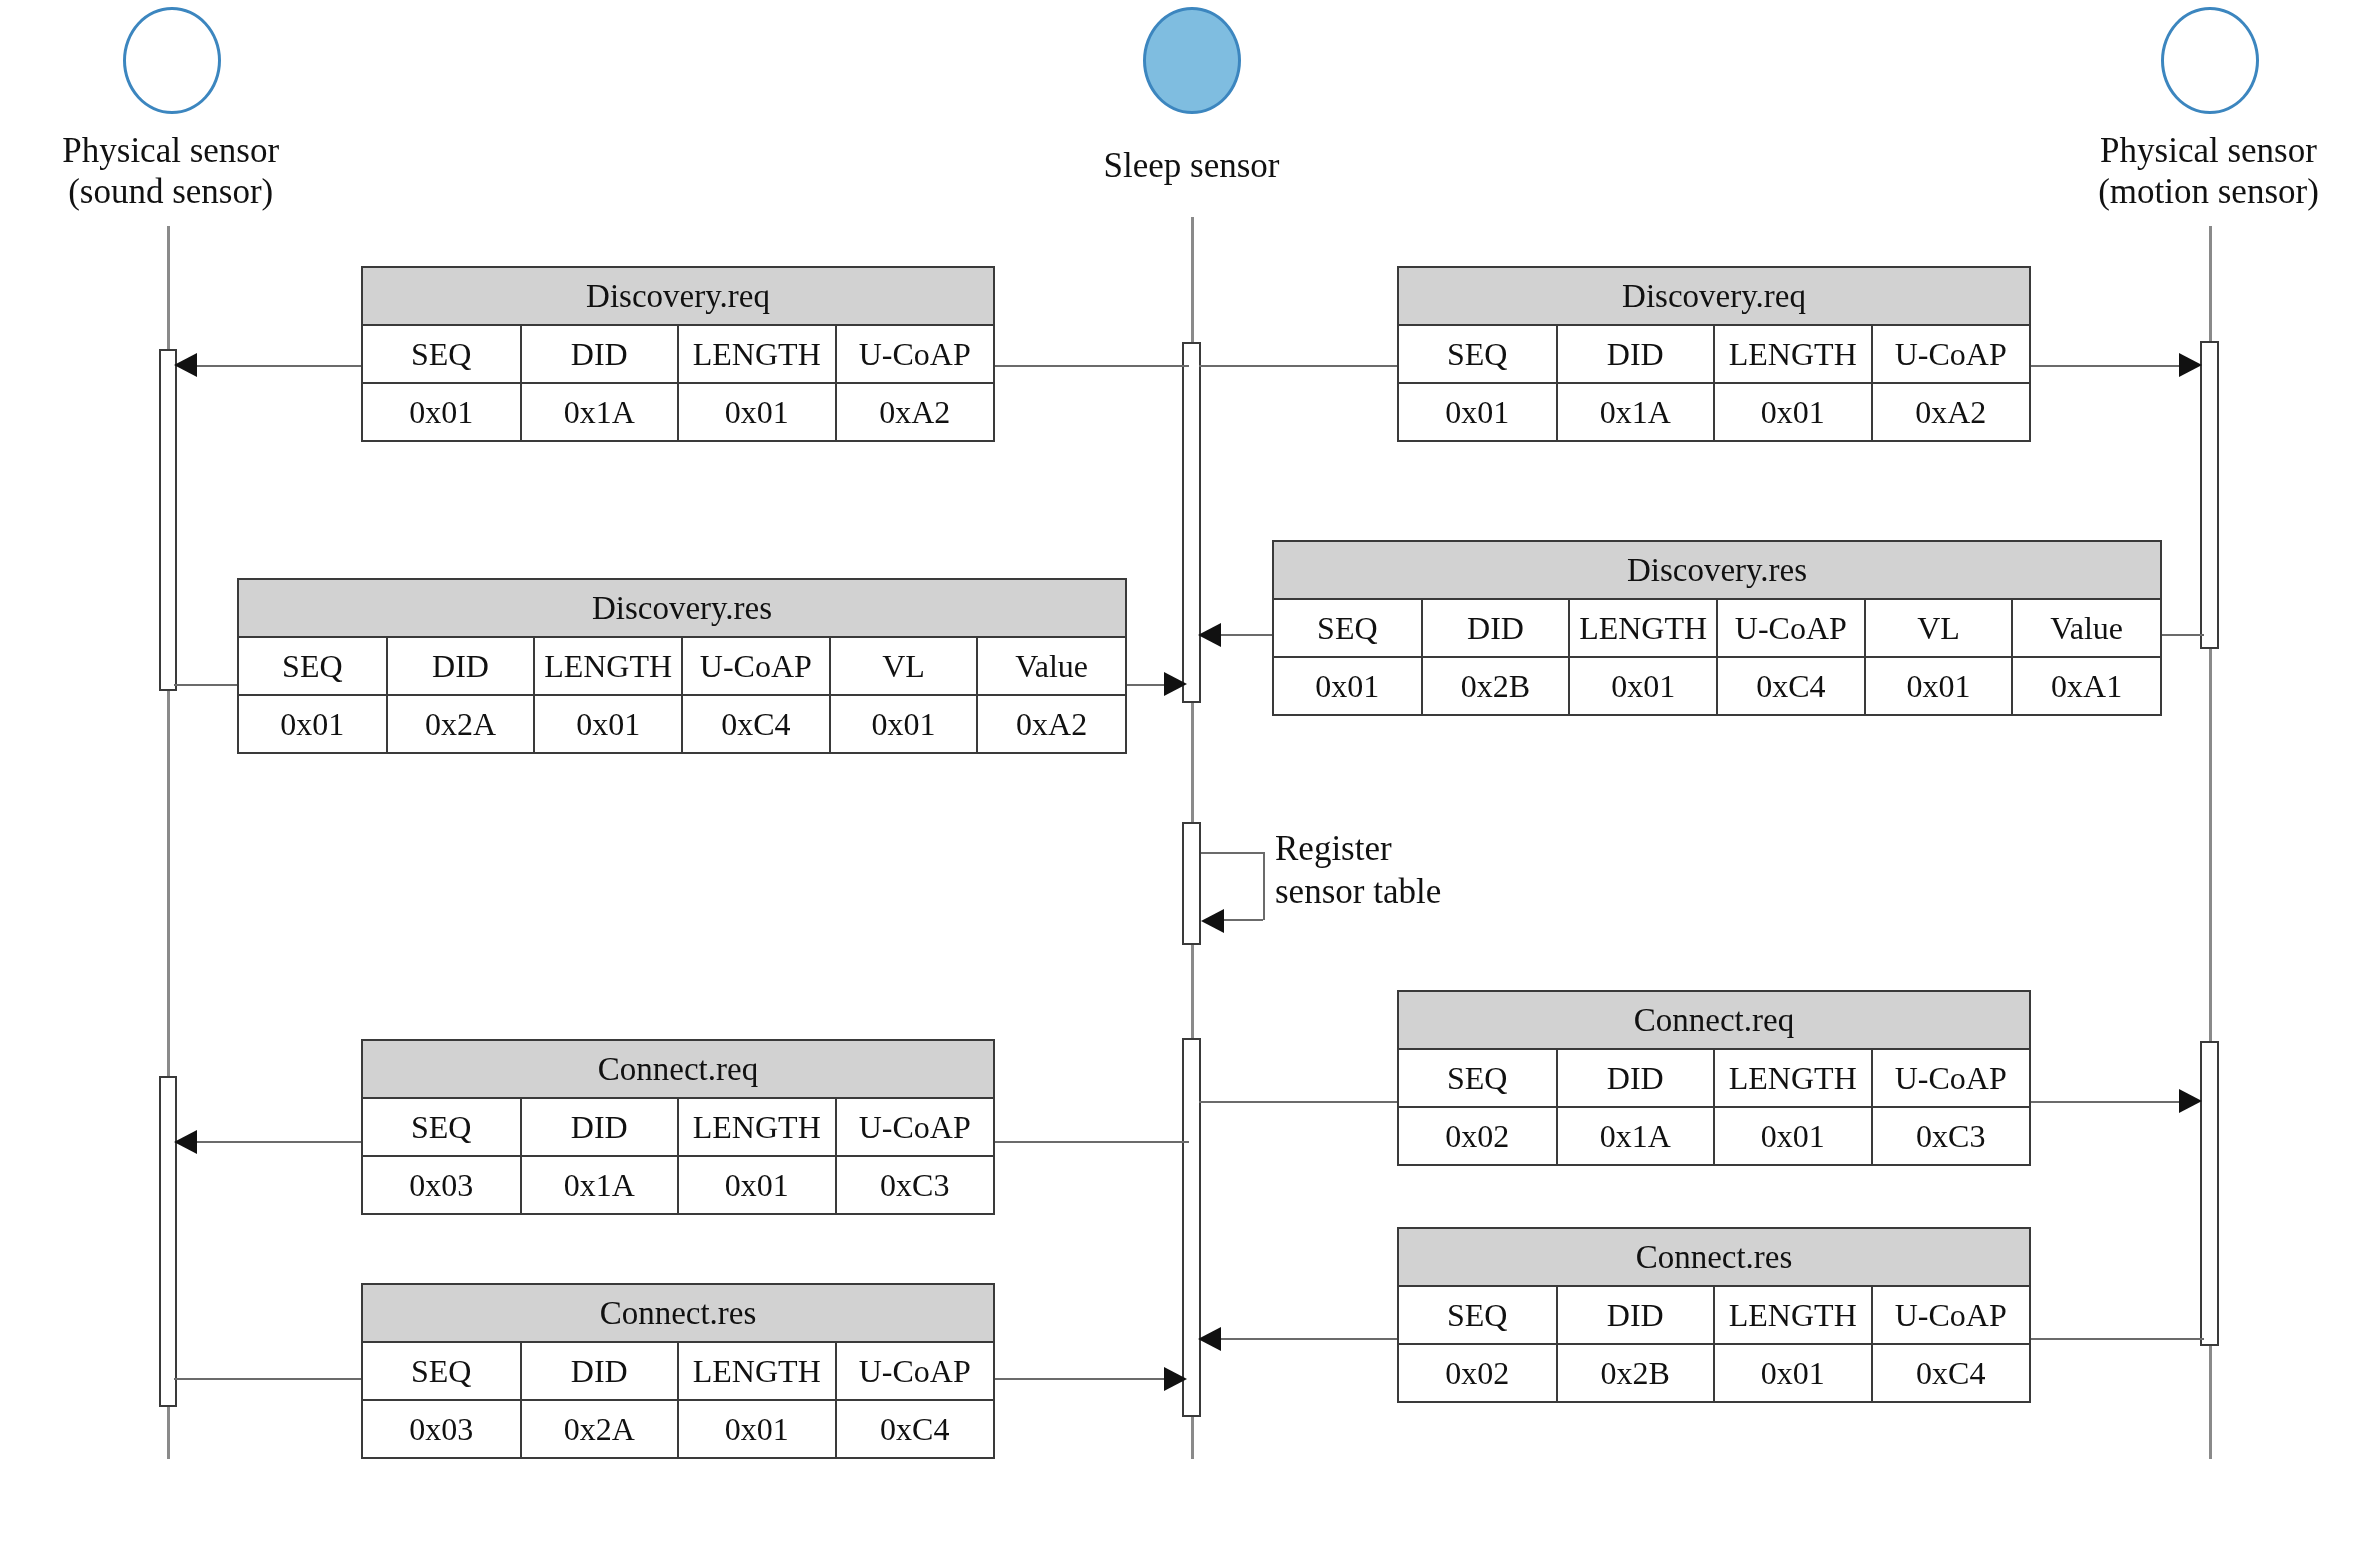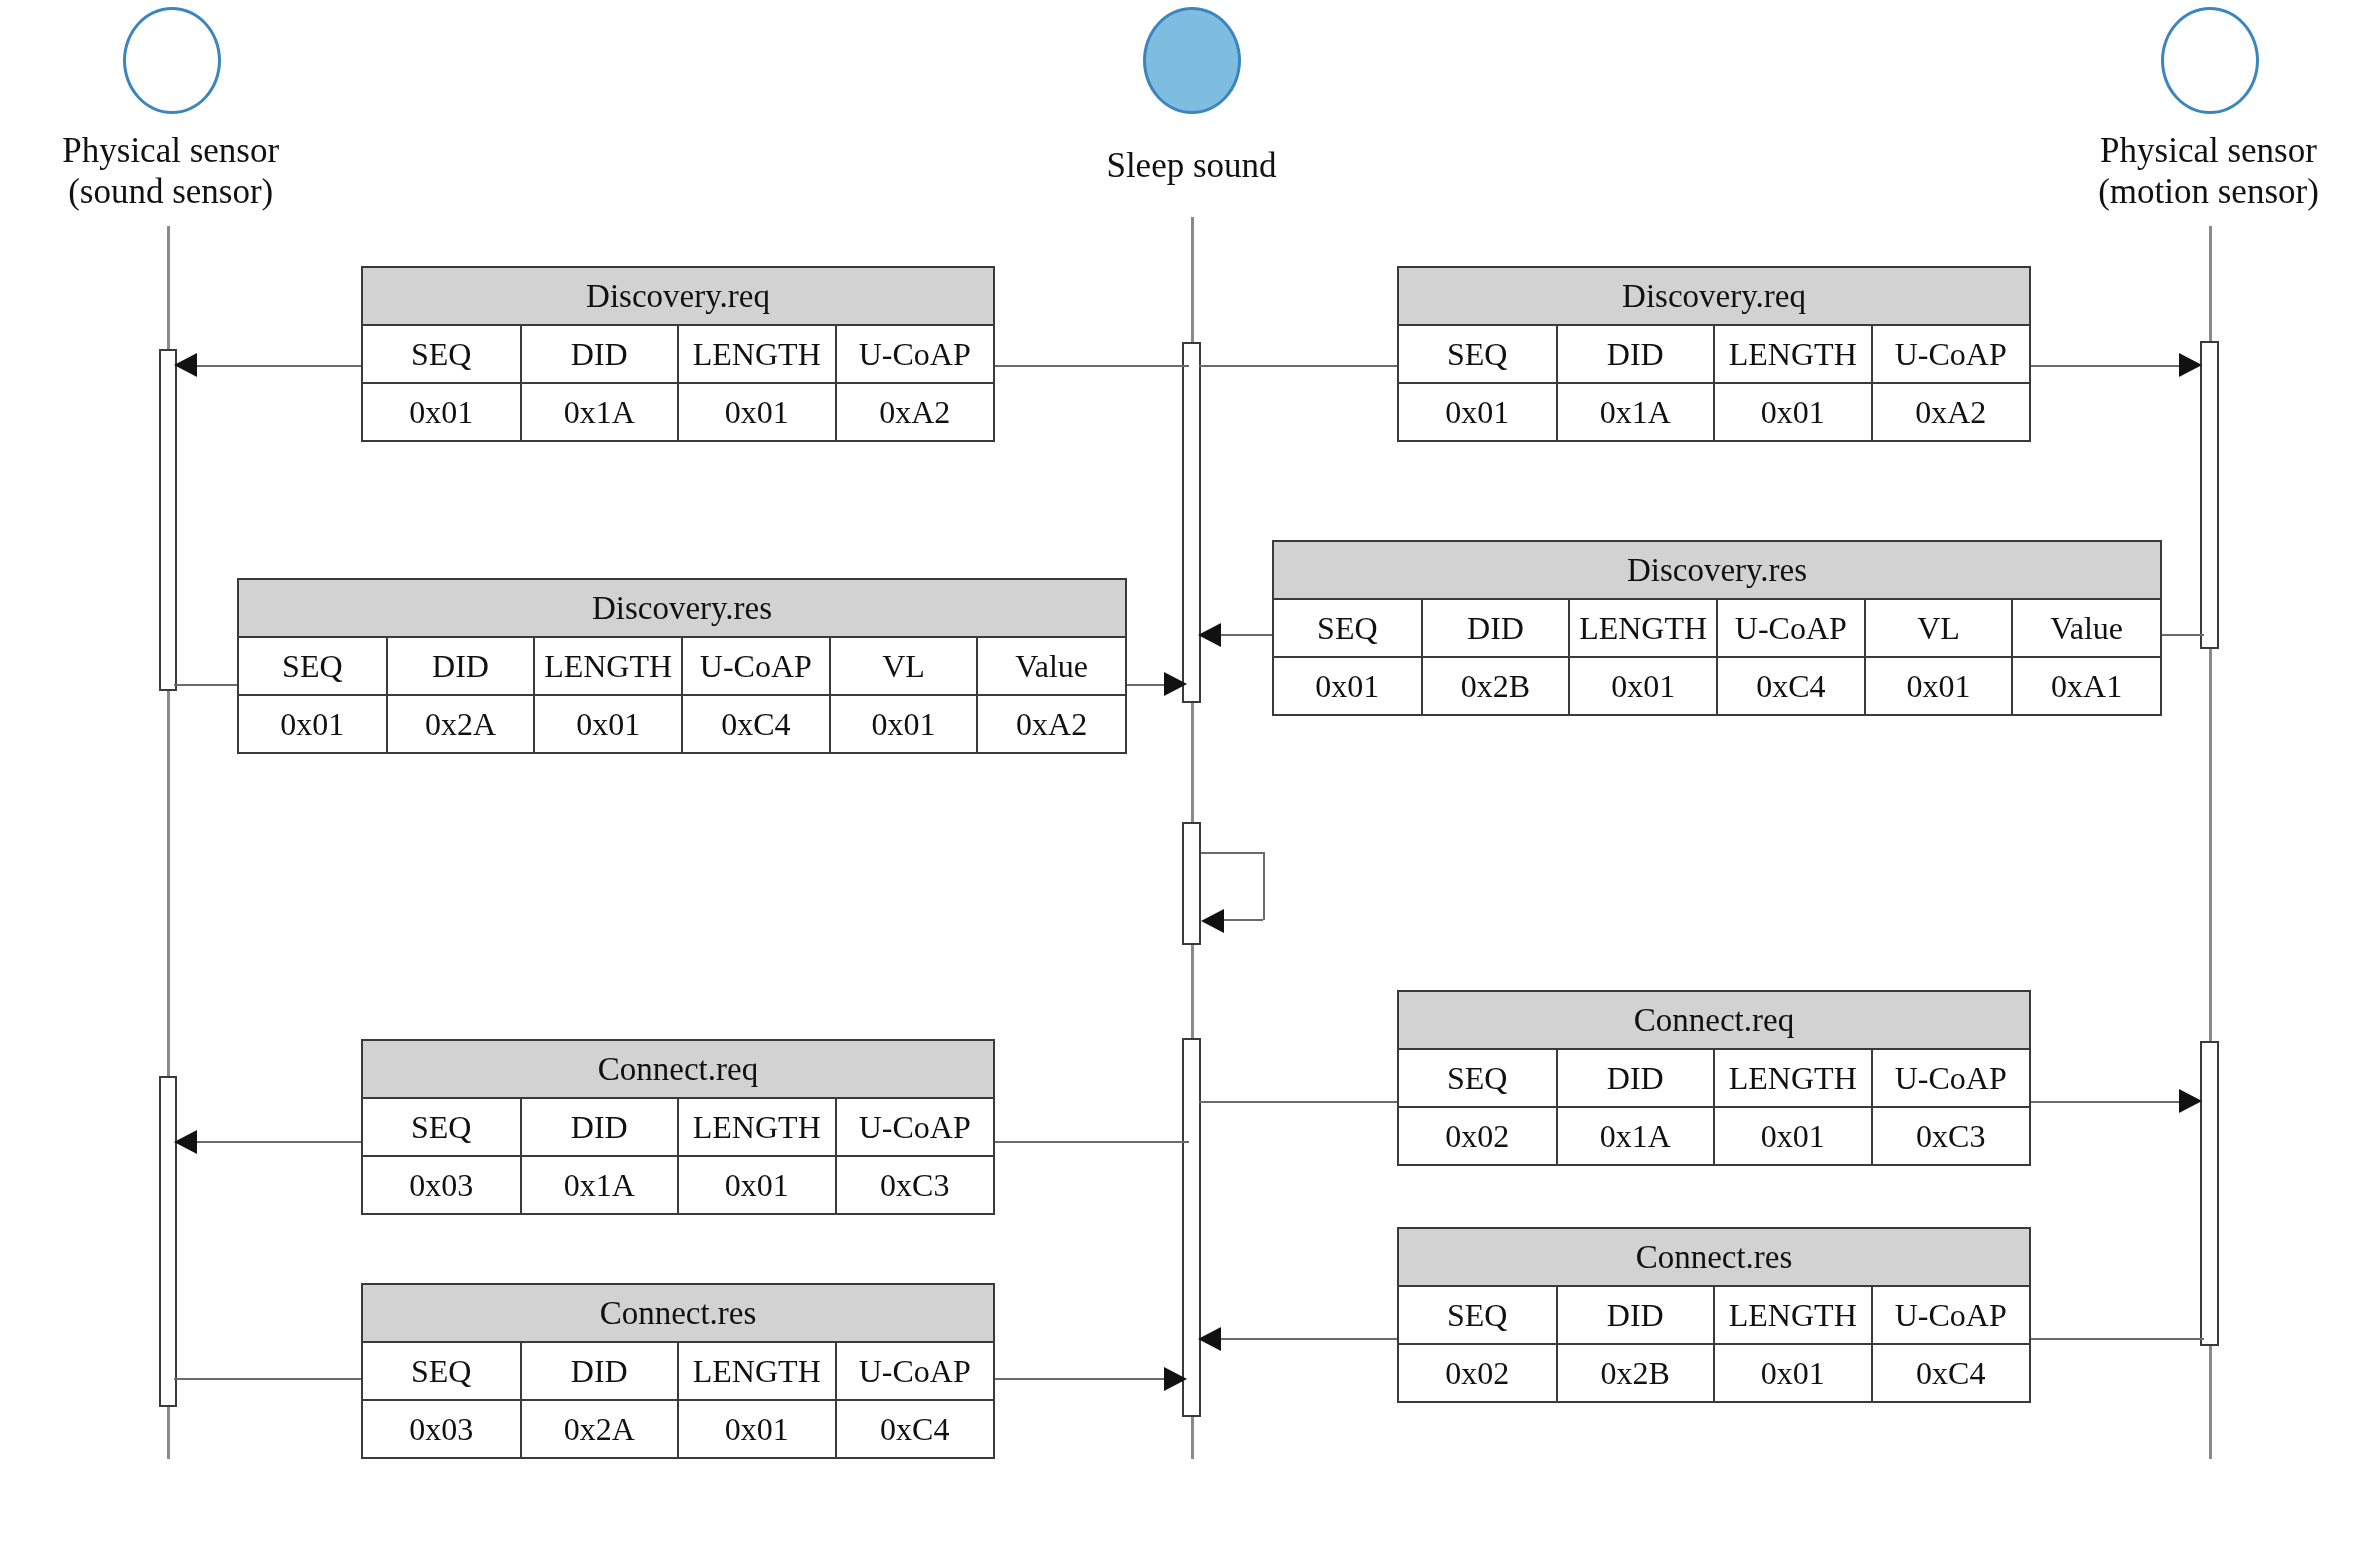--- a/index.html
+++ b/index.html
@@ -136,21 +136,21 @@
 <div id="canvas">
 
   <div class="actor">
     <div class="actor-circle" style="left:123px; top:7px; width:98px; height:107px;"></div>
     <div class="actor-label" style="left:-8.8px; top:130px; width:359px;">Physical sensor
 (sound sensor)</div>
   </div>
 
   <div class="actor">
     <div class="actor-circle filled" style="left:1143px; top:7px; width:98px; height:107px;"></div>
-    <div class="actor-label" style="left:1012px; top:145px; width:359px;">Sleep sound</div>
+    <div class="actor-label" style="left:1012px; top:145px; width:359px;">Sleep sensor</div>
   </div>
 
   <div class="actor">
     <div class="actor-circle" style="left:2161px; top:7px; width:98px; height:107px;"></div>
     <div class="actor-label" style="left:2033px; top:130px; width:351px;">Physical sensor
 (motion sensor)</div>
   </div>
 
   <div class="lifeline" style="left:167px; top:226px; height:1323px;"></div>
   <div class="lifeline" style="left:1191px; top:217px; height:1332px;"></div>
@@ -175,20 +175,22 @@
   <div class="msg-line" style="left:174px; top:684px; width:1010px;"></div>
   <div class="arrow right" style="left:1164px; top:672px;"></div>
 
   <div class="msg-line" style="left:1203px; top:634px; width:1001px;"></div>
   <div class="arrow left" style="left:1198px; top:623px;"></div>
 
   <div class="self-seg self-h" style="left:1201px; top:852px; width:63px;"></div>
   <div class="self-seg self-v" style="left:1263px; top:852px; height:68px;"></div>
   <div class="self-seg self-h" style="left:1209px; top:919px; width:54px;"></div>
   <div class="arrow left" style="left:1201px; top:909px;"></div>
+  <div class="self-label" style="left:1275px; top:828px; width:386px;">Register
+sensor table</div>
 
   <div class="msg-line" style="left:179px; top:1141px; width:1010px;"></div>
   <div class="arrow left" style="left:174px; top:1130px;"></div>
 
   <div class="msg-line" style="left:1199px; top:1101px; width:997px;"></div>
   <div class="arrow right" style="left:2179px; top:1089px;"></div>
 
   <div class="msg-line" style="left:174px; top:1378px; width:1010px;"></div>
   <div class="arrow right" style="left:1164px; top:1367px;"></div>
 

